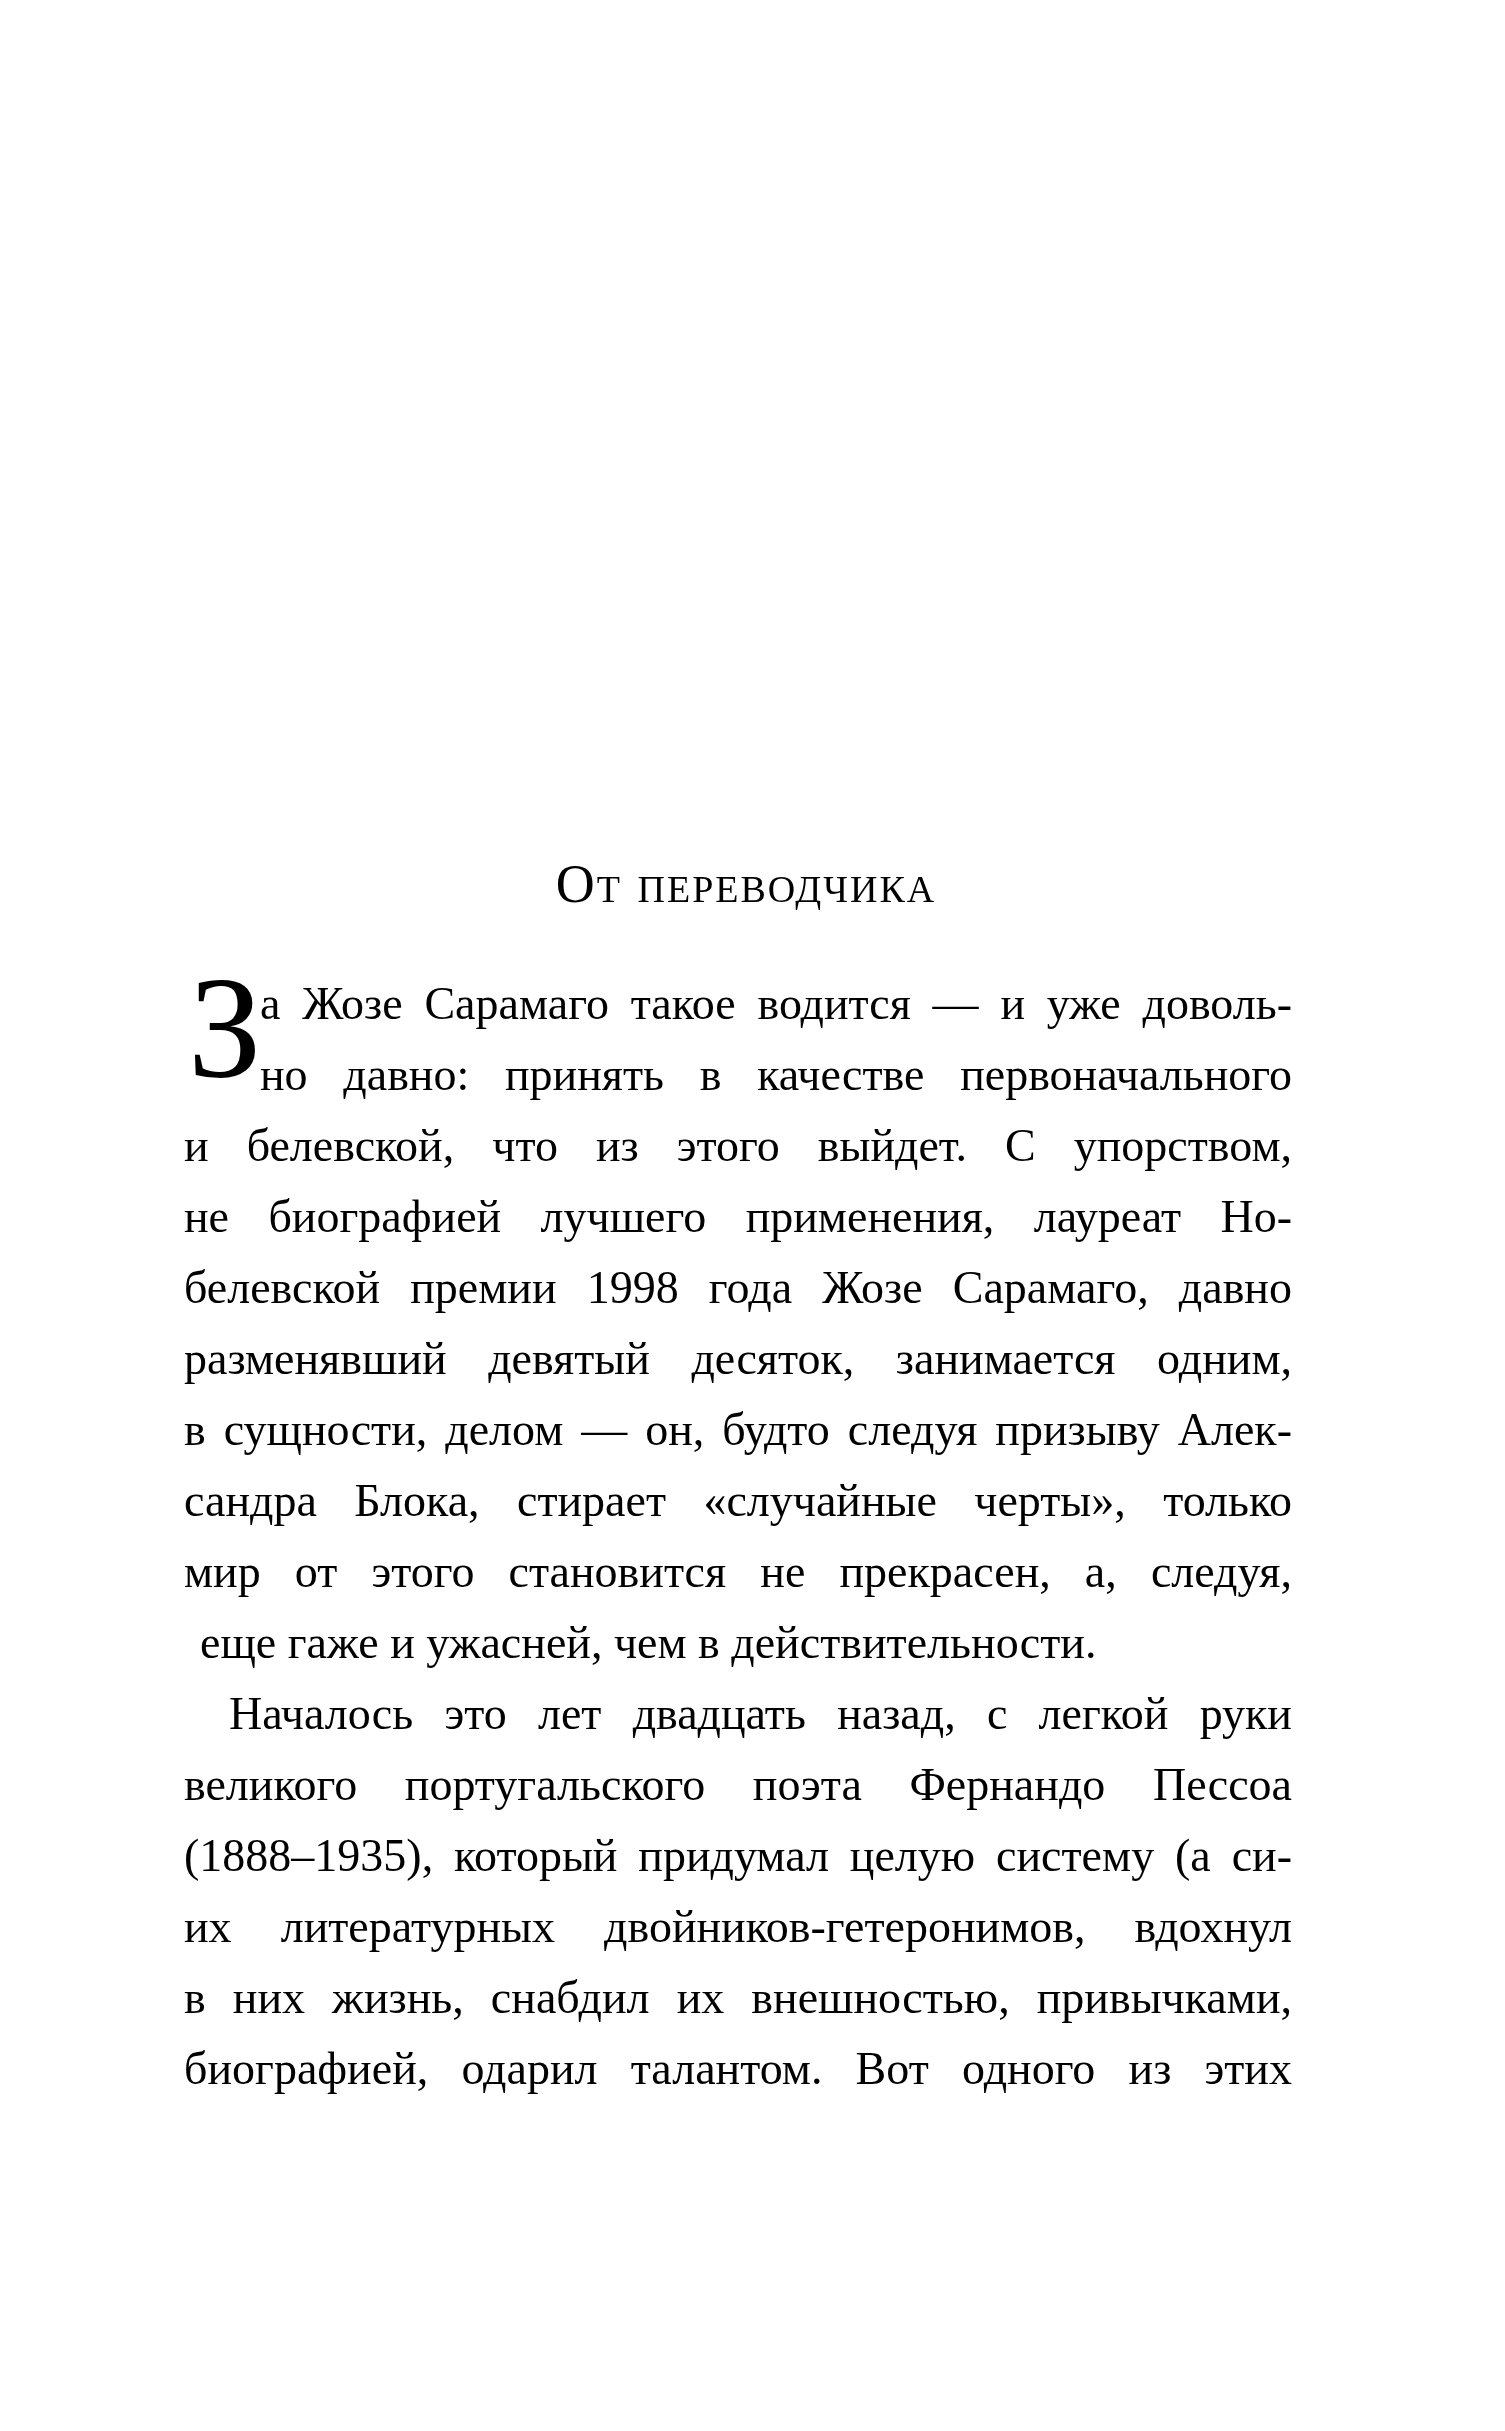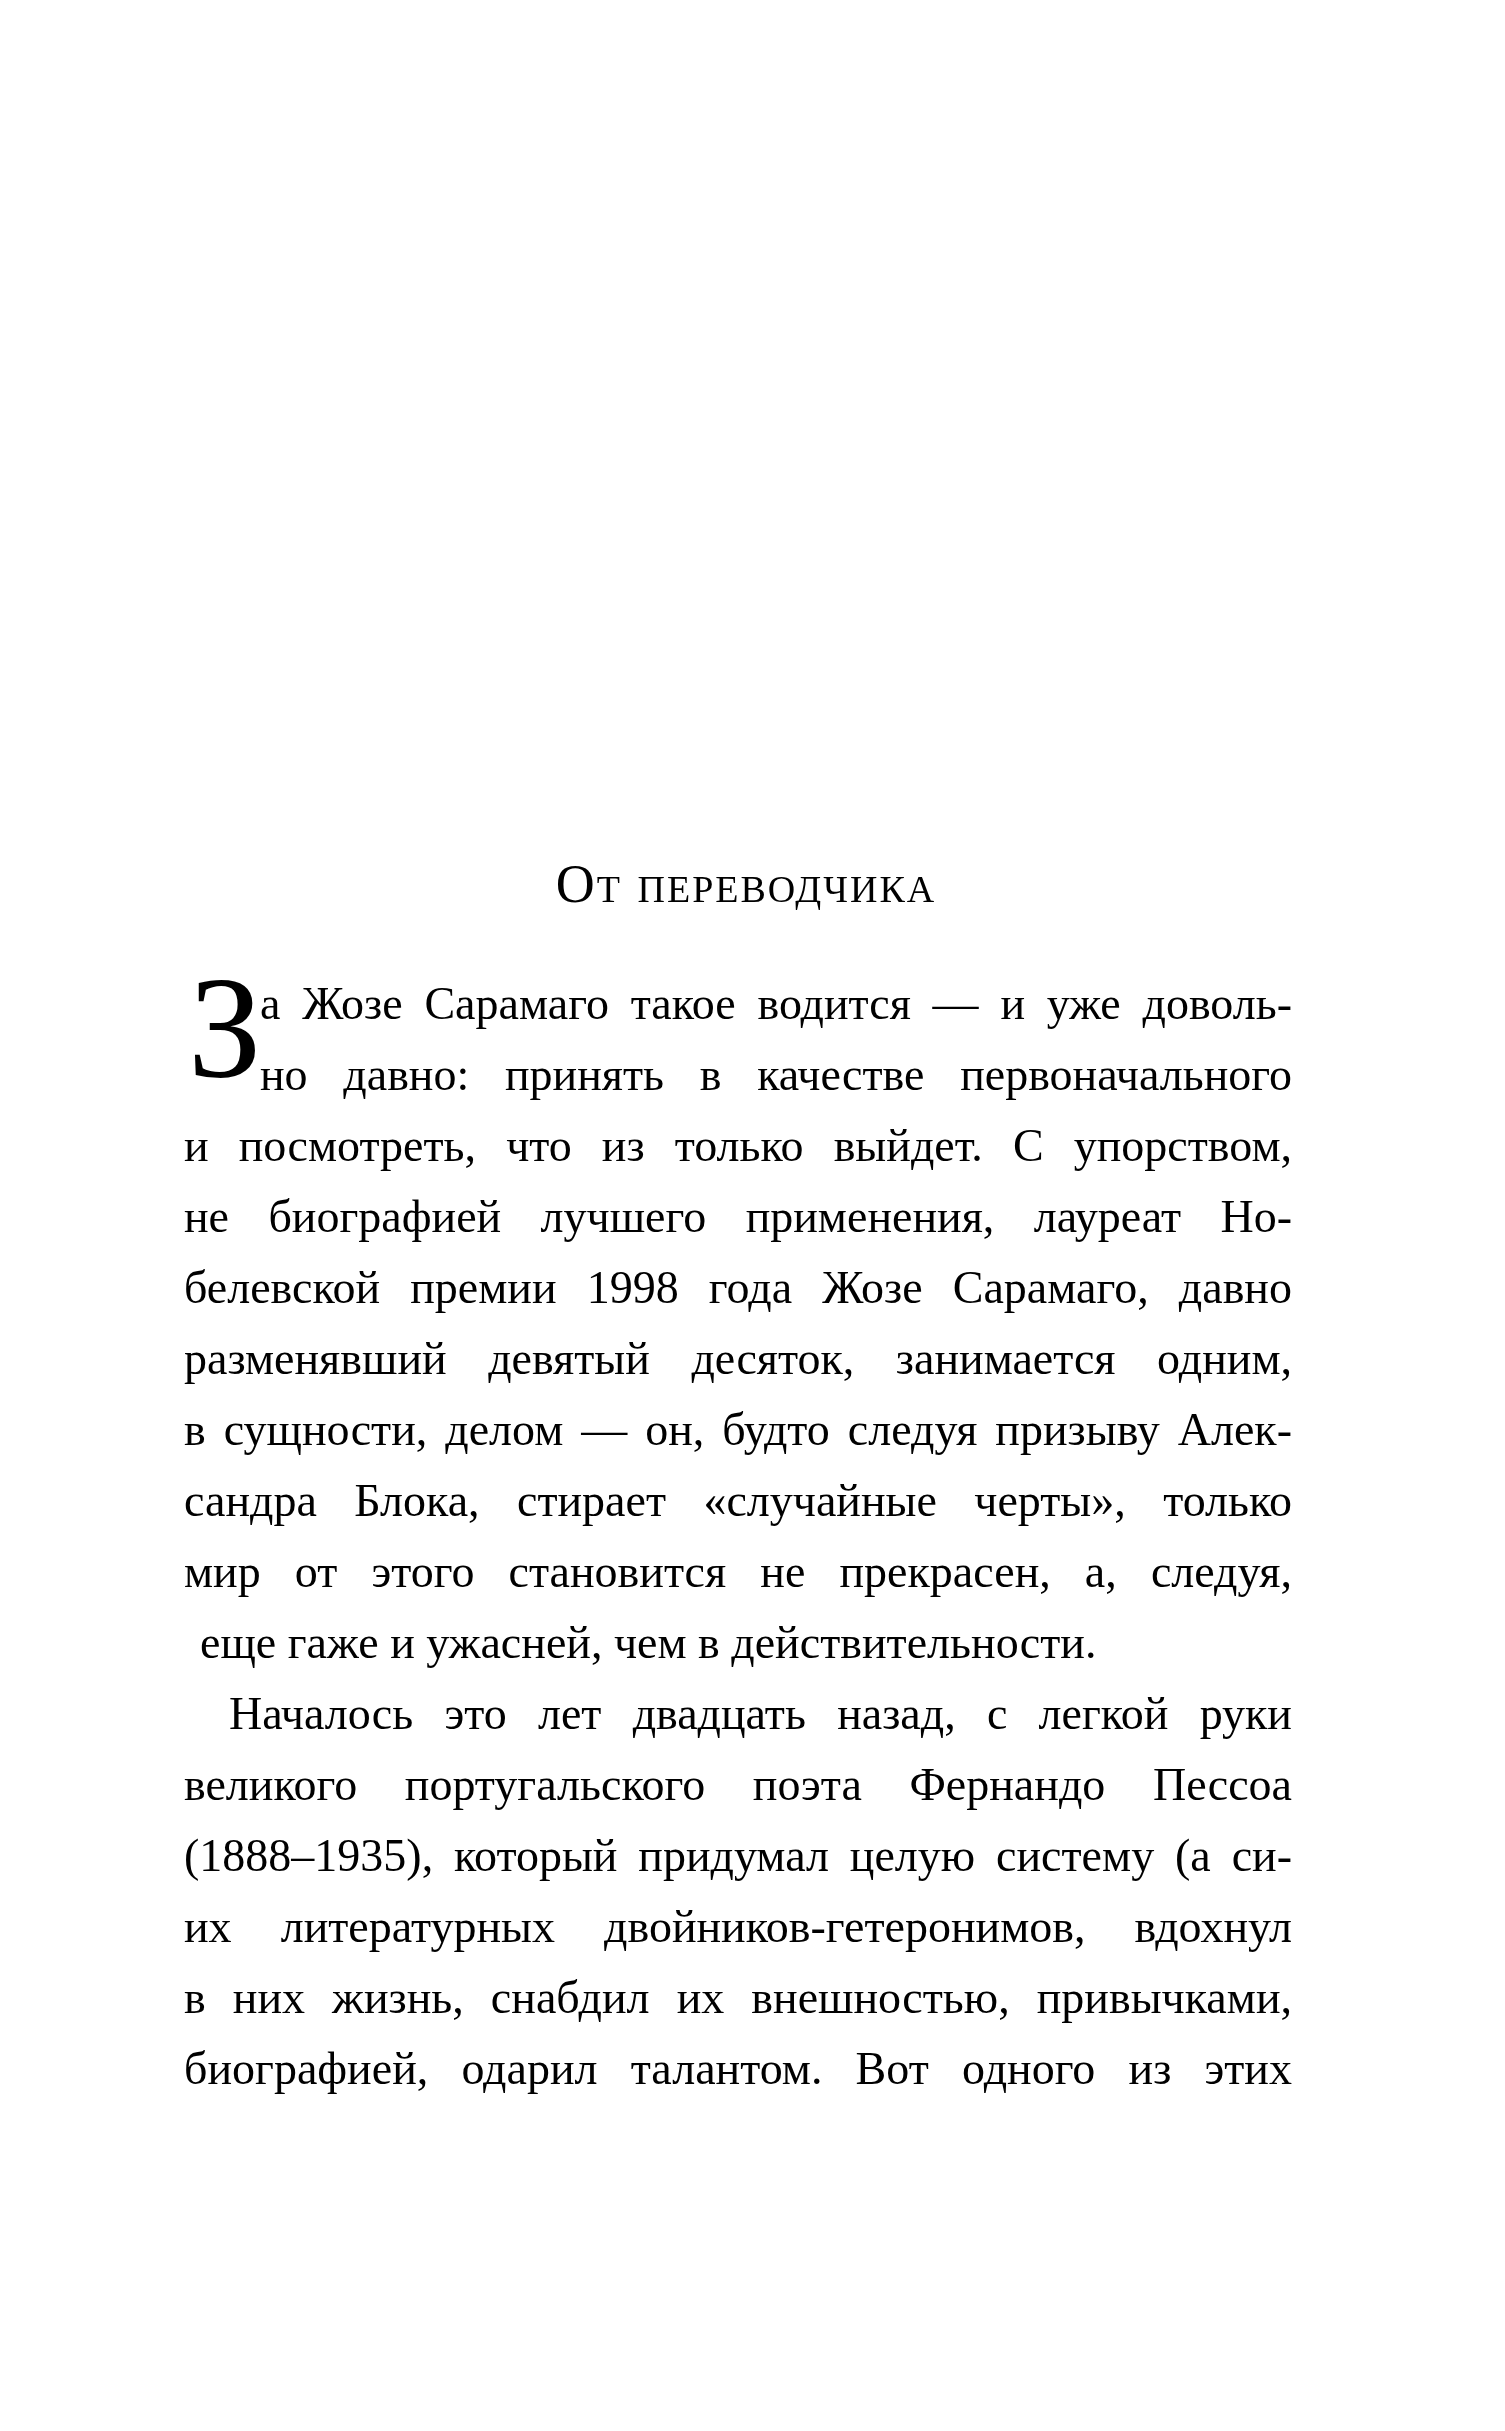--- a/index.html
+++ b/index.html
@@ -73,21 +73,21 @@
 <div class="page">
 
   <h1 class="title">От переводчика</h1>
 
   <div class="body-text">
 
     <span class="dropcap">З</span>
 
     <div class="line dc">а Жозе Сарамаго такое водится — и уже доволь-</div>
     <div class="line dc">но давно: принять в качестве первоначального</div>
-    <div class="line">и посмотреть, что из только выйдет. С упорством,</div>
+    <div class="line">и белевской, что из этого выйдет. С упорством,</div>
     <div class="line">не биографией лучшего применения, лауреат Но-</div>
     <div class="line">белевской премии 1998 года Жозе Сарамаго, давно</div>
     <div class="line">разменявший девятый десяток, занимается одним,</div>
     <div class="line">в сущности, делом — он, будто следуя призыву Алек-</div>
     <div class="line">сандра Блока, стирает «случайные черты», только</div>
     <div class="line">мир от этого становится не прекрасен, а, следуя,</div>
     <div class="line para-last">еще гаже и ужасней, чем в действительности.</div>
 
     <div class="line para-indent">Началось это лет двадцать назад, с легкой руки</div>
     <div class="line">великого португальского поэта Фернандо Пессоа</div>

